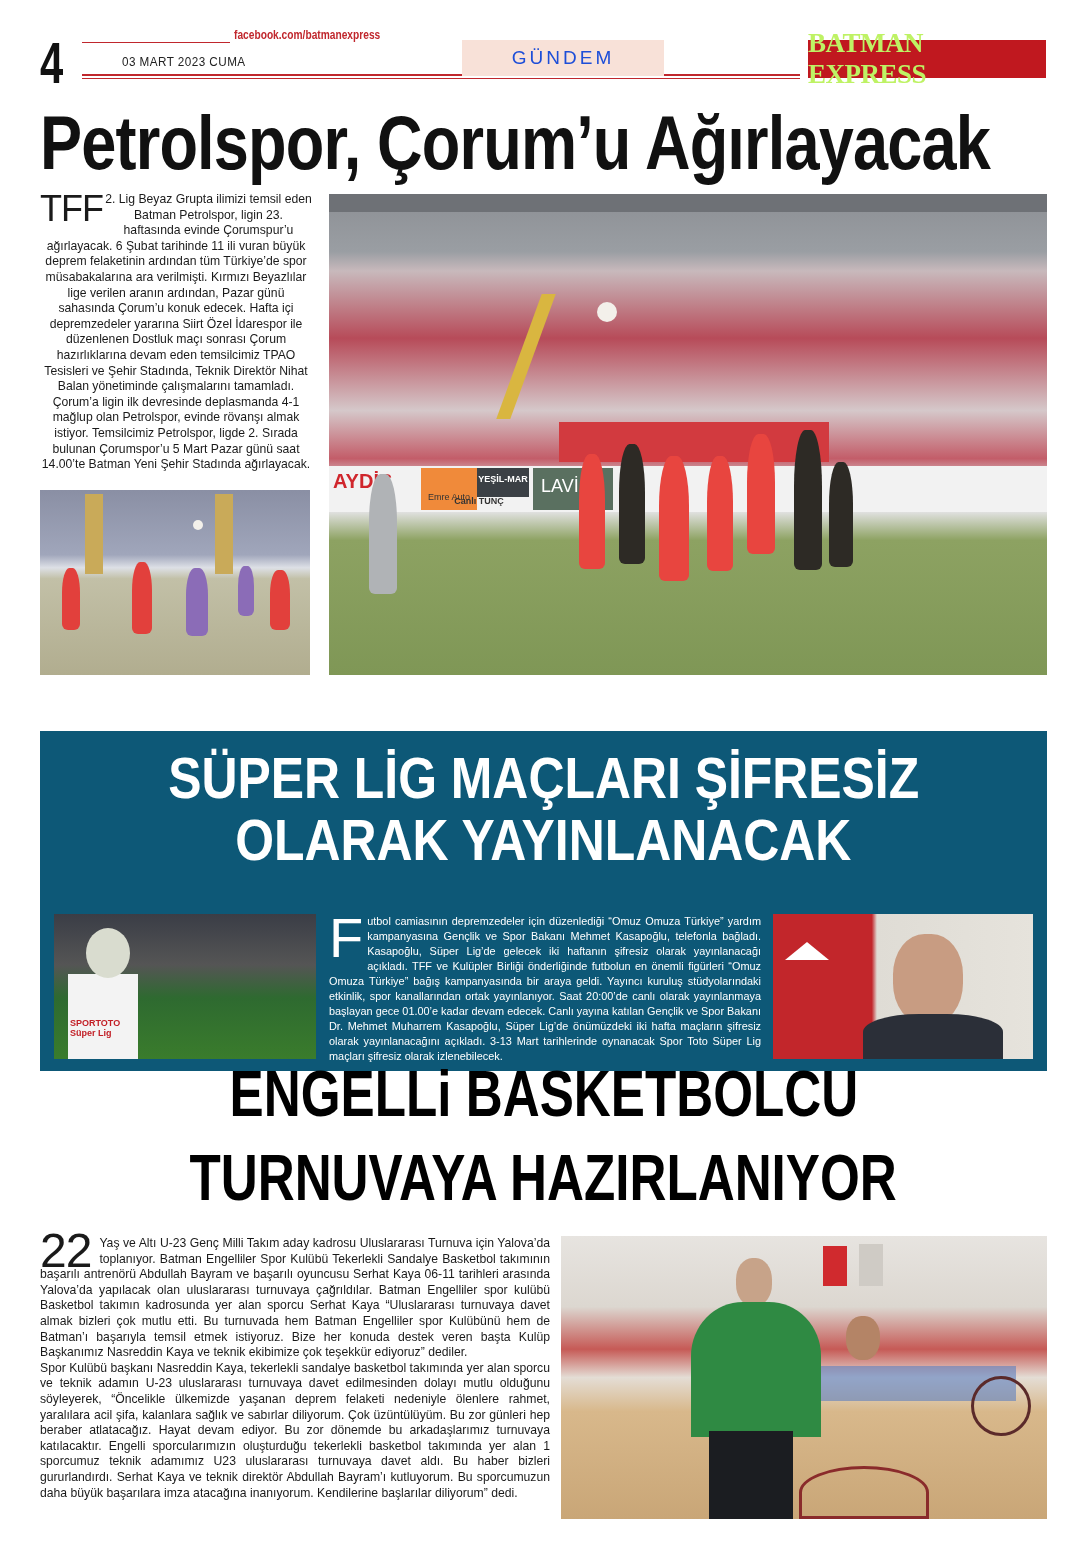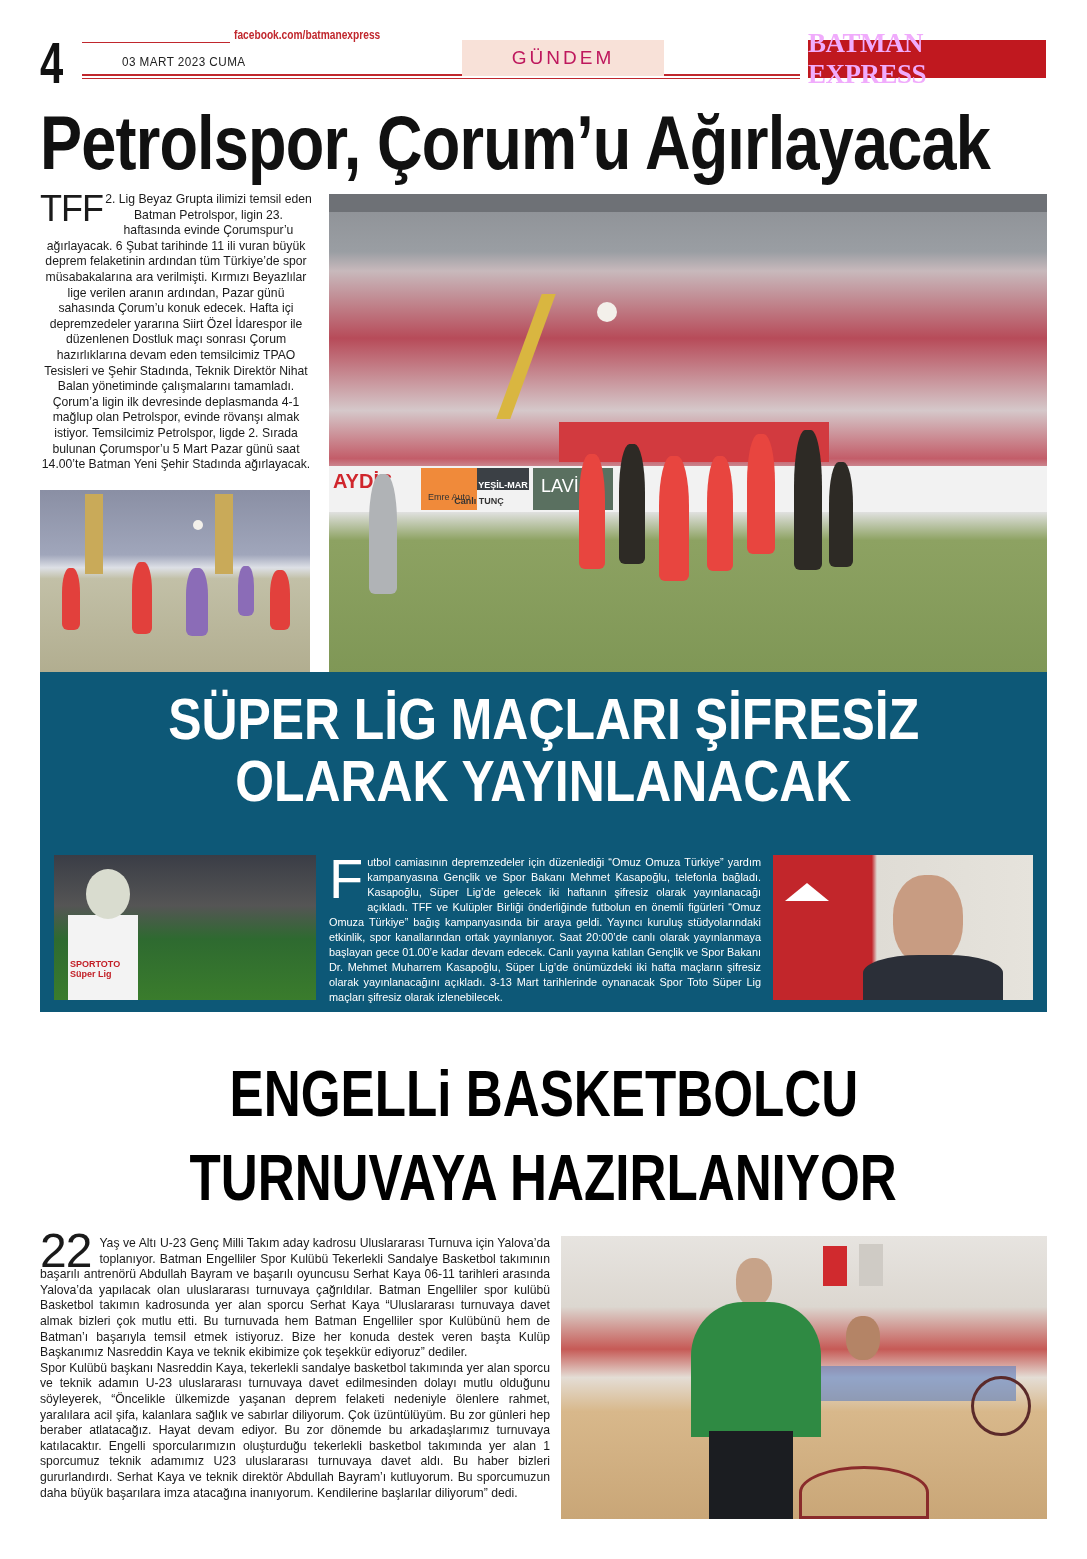--- a/index.html
+++ b/index.html
@@ -6,36 +6,36 @@
   html, body { width: 1087px; height: 1559px; background: #ffffff; overflow: hidden; }
   body { position: relative; font-family: "Liberation Sans", sans-serif; color: #111; }
 
   
   .page-num { position: absolute; left: 40px; top: 34px; font-family: "Liberation Sans", sans-serif; font-weight: 700; font-size: 58px; line-height: 58px; color: #111; transform: scaleX(0.72); transform-origin: left top; }
   .fb-line { position: absolute; left: 82px; top: 42px; width: 148px; height: 1px; background: #c0272d; }
   .fb-link { position: absolute; left: 234px; top: 28px; font-size: 12px; font-weight: 700; color: #c0272d; transform: scaleX(0.85); transform-origin: left top; }
   .date { position: absolute; left: 122px; top: 54px; font-size: 13px; color: #222; letter-spacing: 0.5px; transform: scaleX(0.9); transform-origin: left top; }
   .rule-top { position: absolute; left: 82px; top: 74px; width: 718px; height: 2px; background: #c0272d; }
   .rule-top2 { position: absolute; left: 82px; top: 78px; width: 718px; height: 1px; background: #c0272d; }
-  .section-box { position: absolute; left: 462px; top: 40px; width: 202px; height: 36px; background: #f8e1d8; display: flex; align-items: center; justify-content: center; font-size: 19px; letter-spacing: 3px; color: #be185d; }
-  .brand { position: absolute; left: 808px; top: 40px; width: 238px; height: 38px; background: #c0181f; color: #f0abfc; font-family: "Liberation Serif", serif; font-weight: 700; font-size: 27px; display: flex; align-items: center; justify-content: center; letter-spacing: -0.5px; }
+  .section-box { position: absolute; left: 462px; top: 40px; width: 202px; height: 36px; background: #f8e1d8; display: flex; align-items: center; justify-content: center; font-size: 19px; letter-spacing: 3px; color: #1d4ed8; }
+  .brand { position: absolute; left: 808px; top: 40px; width: 238px; height: 38px; background: #c0181f; color: #bef264; font-family: "Liberation Serif", serif; font-weight: 700; font-size: 27px; display: flex; align-items: center; justify-content: center; letter-spacing: -0.5px; }
 
   
   .h1 { position: absolute; left: 40px; top: 100px; width: 1010px; font-weight: 700; font-size: 76px; line-height: 86px; letter-spacing: -1px; transform: scaleX(0.83); transform-origin: left top; white-space: nowrap; }
 
   
   .art1 { position: absolute; left: 40px; top: 192px; width: 272px; font-size: 12.2px; line-height: 15.6px; color: #1a1a1a; text-align: center; }
   .dropcap-tff { float: left; font-size: 36px; line-height: 30px; margin-right: 2px; margin-top: 2px; font-weight: 400; letter-spacing: -1px; }
 
   .photo { position: absolute; overflow: hidden; }
   .ph-main { left: 329px; top: 194px; width: 718px; height: 481px; background: linear-gradient(#8c8f94 0%, #9a9ea3 12%, #c8b9bc 16%, #b74b59 30%, #d5c8ca 45%, #c35d69 55%, #ddd 60%, #d94044 62%, #e2e2e2 66%, #8da262 72%, #7f9756 100%); }
   .ph-small { left: 40px; top: 490px; width: 270px; height: 185px; background: linear-gradient(#8a8fa4 0%, #a0a6bb 35%, #dde0e6 42%, #c2c0a7 48%, #b1ad8f 100%); }
 
   
-  .blue { position: absolute; left: 40px; top: 672px; width: 1007px; height: 340px; background: #0d5877; }
+  .blue { position: absolute; left: 40px; top: 731px; width: 1007px; height: 340px; background: #0d5877; }
   .blue-title { position: absolute; left: 0; top: 16px; width: 1007px; text-align: center; color: #fff; font-weight: 700; font-size: 58px; line-height: 62px; letter-spacing: 0px; }
   .blue-title span { display: inline-block; transform: scaleX(0.86); }
   .ph-suplig { left: 14px; top: 183px; width: 262px; height: 145px; background: linear-gradient(#3a3d46 0%, #555 35%, #2e6a30 58%, #3a7c2c 100%); }
   .ph-minister { left: 733px; top: 183px; width: 260px; height: 145px; background: linear-gradient(90deg, #c2262b 0%, #c2262b 38%, #dfdcd5 40%, #e6e3dc 100%); }
   .art2 { position: absolute; left: 289px; top: 183px; width: 432px; font-size: 10.9px; line-height: 15px; color: #ffffff; text-align: justify; }
   .dropcap-f { float: left; font-size: 56px; line-height: 46px; margin-right: 4px; margin-top: 1px; font-weight: 300; }
 
   
   .h3 { position: absolute; left: 0; top: 1052px; width: 1087px; text-align: center; font-weight: 700; font-size: 64px; line-height: 84px; color: #000; }
   .h3 span { display: inline-block; transform: scaleX(0.8); }
@@ -71,21 +71,21 @@
 
   <div style="position:absolute;left:0;top:0;width:100%;height:18px;background:#6e7176;"></div>
 
   <div style="position:absolute;left:190px;top:100px;width:14px;height:125px;background:#d9b640;transform:skewX(-20deg);"></div>
 
   <div style="position:absolute;left:230px;top:228px;width:270px;height:40px;background:#d23a3f;"></div>
 
   <div style="position:absolute;left:0;top:272px;width:100%;height:46px;background:#f2f2f2;">
     <div style="position:absolute;left:4px;top:4px;width:86px;height:38px;color:#d0262c;font-weight:700;font-size:20px;">AYDİŞ</div>
     <div style="position:absolute;left:92px;top:2px;width:56px;height:42px;background:#f08a3a;color:#333;font-size:9px;padding-top:24px;text-align:center;">Emre Auto</div>
-    <div style="position:absolute;left:148px;top:2px;width:52px;height:22px;background:#3b4045;color:#fff;font-size:9px;font-weight:700;text-align:center;padding-top:12px;">YEŞİL-MAR</div>
+    <div style="position:absolute;left:148px;top:2px;width:52px;height:29px;background:#3b4045;color:#fff;font-size:9px;font-weight:700;text-align:center;padding-top:6px;">YEŞİL-MAR</div>
     <div style="position:absolute;left:100px;top:30px;width:100px;font-size:9px;font-weight:700;color:#333;text-align:center;">Canlı TUNÇ</div>
     <div style="position:absolute;left:204px;top:2px;width:80px;height:42px;background:#5a7060;color:#fff;font-size:18px;padding:8px;">LAVİ</div>
   </div>
 
   <div class="figure" style="left:40px;top:280px;width:28px;height:120px;background:#b0b3b6;"></div>
   <div class="figure" style="left:250px;top:260px;width:26px;height:115px;background:#e8453f;"></div>
   <div class="figure" style="left:290px;top:250px;width:26px;height:120px;background:#2d2a25;"></div>
   <div class="figure" style="left:330px;top:262px;width:30px;height:125px;background:#e8453f;"></div>
   <div class="figure" style="left:378px;top:262px;width:26px;height:115px;background:#e8453f;"></div>
   <div class="figure" style="left:418px;top:240px;width:28px;height:120px;background:#e8453f;"></div>

